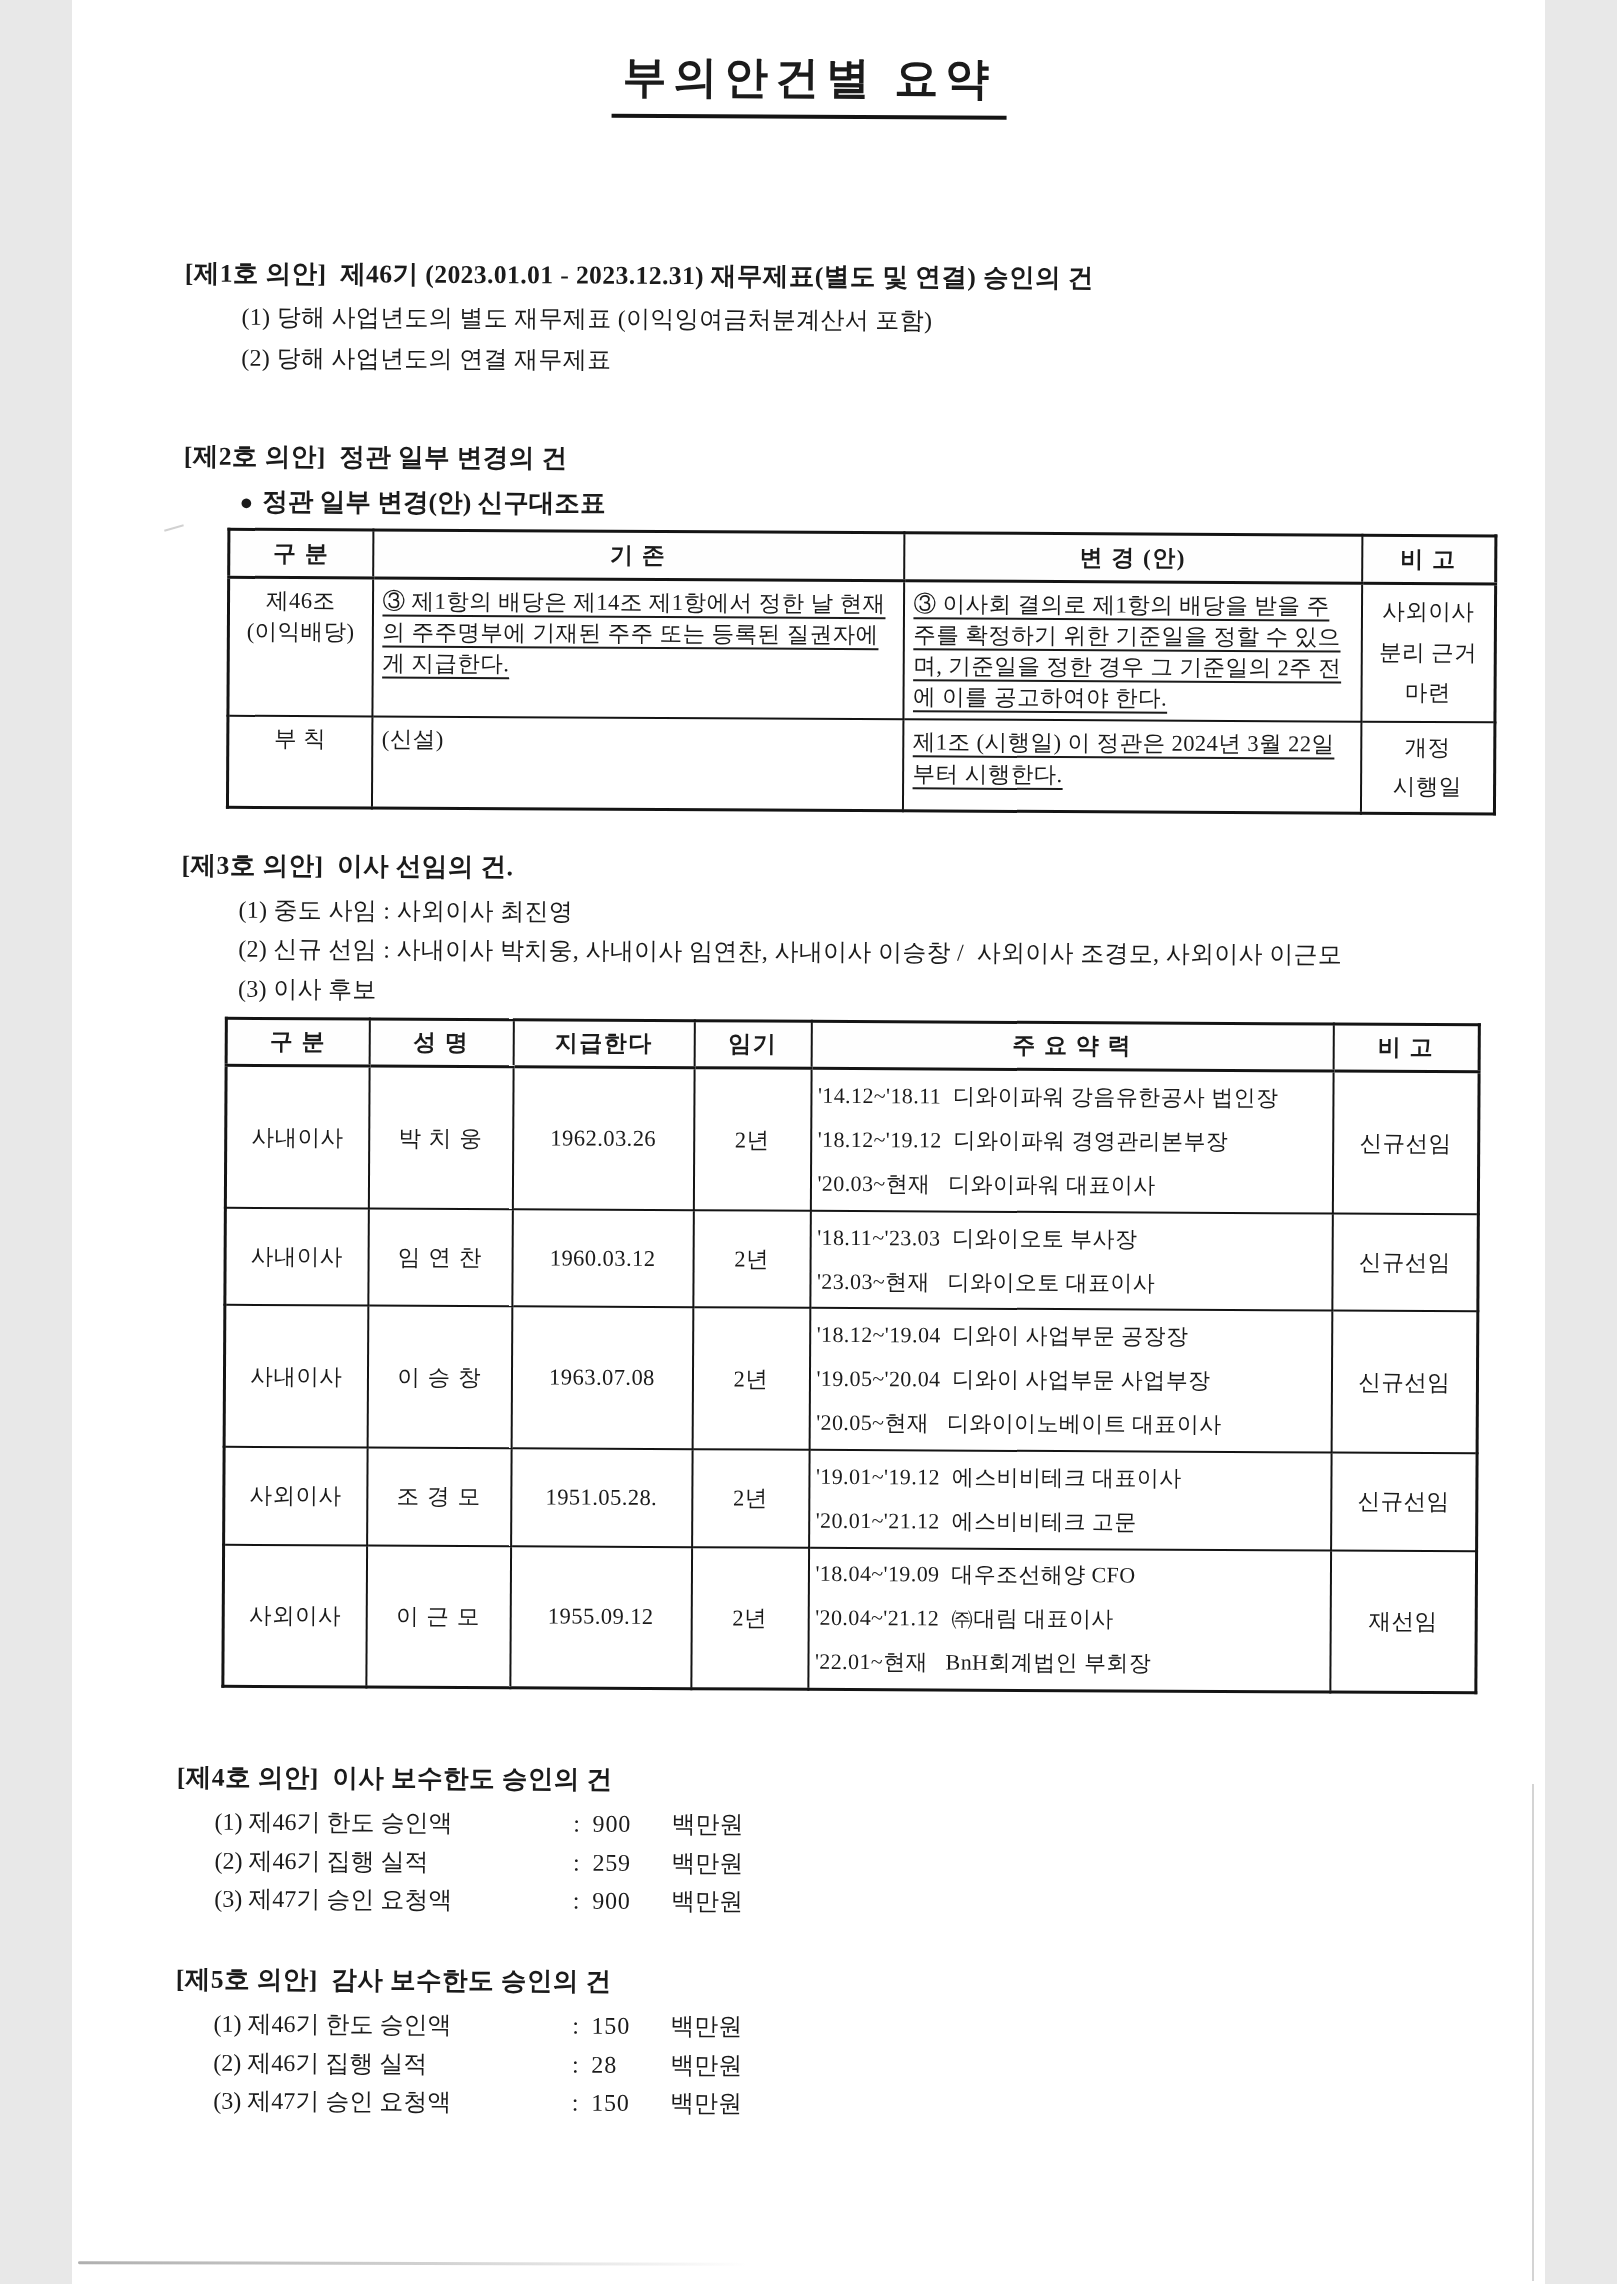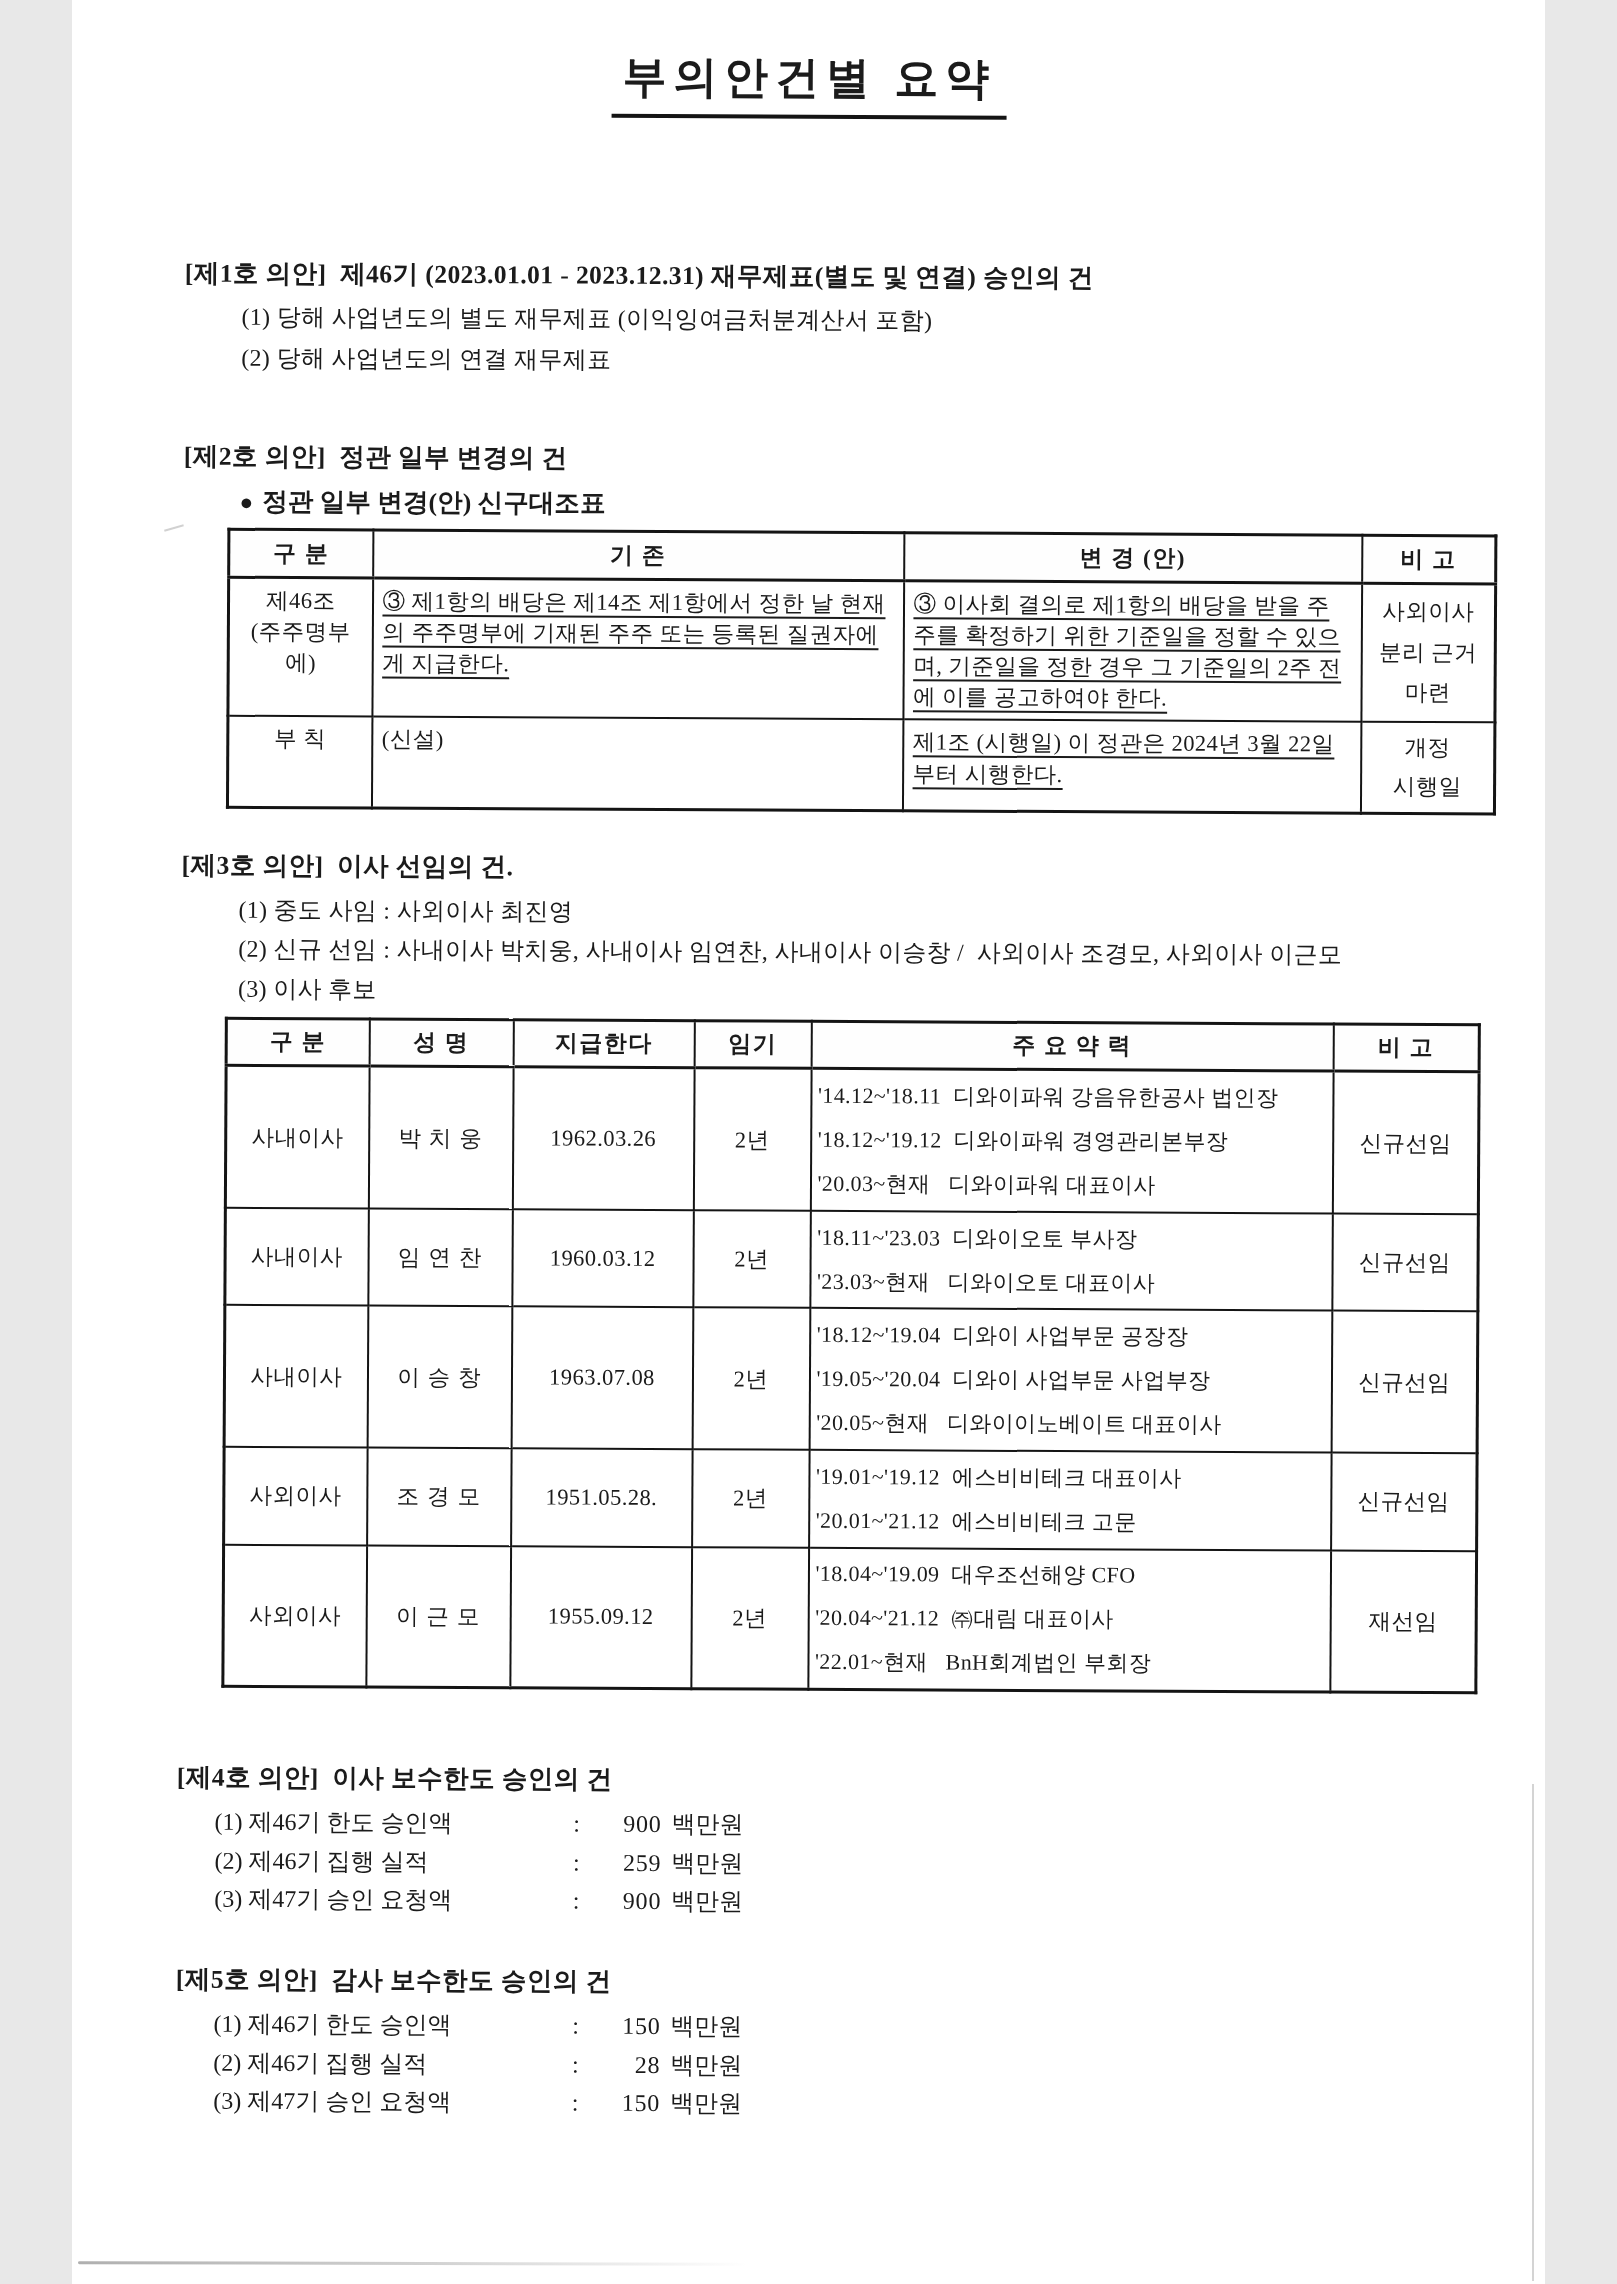--- a/index.html
+++ b/index.html
@@ -53,21 +53,21 @@
   .t2 td{padding:3.8px 6px;}
   .t2 .id-cell{letter-spacing:1.1px;}
   .career-cell{text-align:left;padding:4.5px 4.5px 4.5px 13.5px;}
   .career-line{font-size:22px;line-height:44px;white-space:pre-wrap;}
 
   
   .amount-line{display:flex;align-items:baseline;margin:10.5px 0 0 151px;font-size:24px;font-weight:500;}
   .amount-line + .amount-line{margin-top:6.8px;}
   .amount-label{width:346px;white-space:pre-wrap;}
   .amount-colon{width:32px;text-align:center;}
-  .amount-num{width:69px;text-align:right;letter-spacing:0.8px;}
+  .amount-num{width:69px;letter-spacing:0.8px;}
   .amount-unit{margin-left:9.8px;text-align:right;}
 
   
   .scan-line-bottom{
     position:absolute;left:6px;top:2262px;width:670px;height:3px;border-radius:1.5px;
     background:linear-gradient(90deg,rgba(110,110,110,.55),rgba(140,140,140,.38) 55%,rgba(170,170,170,0));
     transform:rotate(.14deg);
   }
   .scan-line-right{position:absolute;right:11.3px;top:1784px;width:1.5px;height:497px;background:rgba(160,160,160,.45);}
   .speck-1{position:absolute;left:1515px;top:138px;width:6px;height:9.8px;background:rgba(95,95,95,.45);
@@ -105,21 +105,21 @@
           <tr>
             <th>구 분</th>
             <th>기 존</th>
             <th>변 경 (안)</th>
             <th>비 고</th>
           </tr>
         </thead>
         <tbody>
           <tr>
             <td class="tc top pre">제46조
-(주주명부에)</td>
+(이익배당)</td>
             <td class="top underl">③ 제1항의 배당은 제14조 제1항에서 정한 날 현재의 주주명부에 기재된 주주 또는 등록된 질권자에게 지급한다.</td>
             <td class="top underl">③ 이사회 결의로 제1항의 배당을 받을 주주를 확정하기 위한 기준일을 정할 수 있으며, 기준일을 정한 경우 그 기준일의 2주 전에 이를 공고하여야 한다.</td>
             <td class="tc mid pre note-cell">사외이사
 분리 근거
 마련</td>
           </tr>
           <tr>
             <td class="tc top">부 칙</td>
             <td class="top">(신설)</td>
             <td class="top underl">제1조 (시행일) 이 정관은 2024년 3월 22일부터 시행한다.</td>

